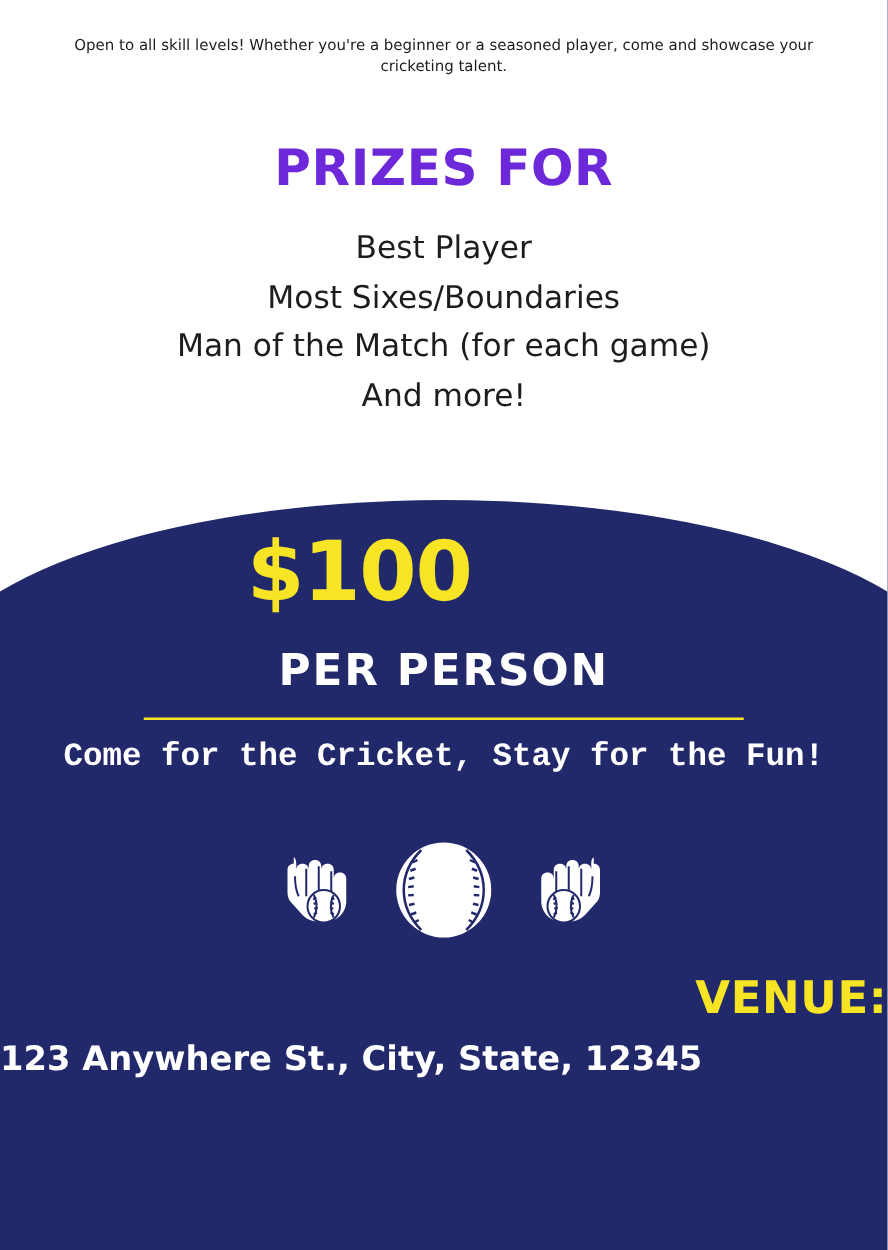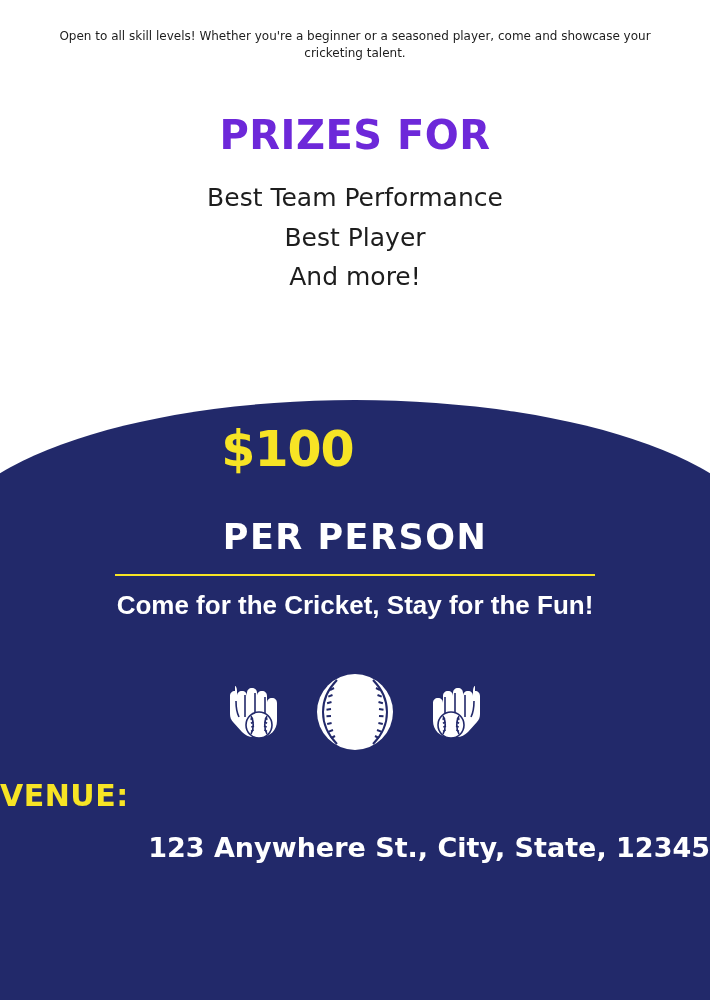--- a/index.html
+++ b/index.html
@@ -81,21 +81,21 @@
     height: 760px;
   }
 
   .price {
     position: absolute;
     top: 25px;
     left: 0;
     width: 575px;
     text-align: center;
     color: #f7e425;
-    font-size: 49px;
+    font-size: 66px;
     font-weight: bold;
     letter-spacing: -1px;
     line-height: 1;
     font-family: "DejaVu Sans", sans-serif;
   }
   .per-person {
     position: absolute;
     top: 117px;
     left: 0;
     width: 710px;
@@ -116,21 +116,21 @@
   }
   .tagline {
     position: absolute;
     top: 190px;
     left: 0;
     width: 710px;
     text-align: center;
     color: #ffffff;
     font-size: 26px;
     font-weight: bold;
-    font-family: Liberation Sans, sans-serif;
+    font-family: Liberation Mono, monospace;
   }
 
   
   .icons-row {
     position: absolute;
     top: 262px;
     left: 0;
     width: 710px;
     height: 100px;
     display: flex;
@@ -139,51 +139,52 @@
     gap: 6px;
   }
   .icon-svg { display: block; }
 
   
   .venue-label {
     position: absolute;
     top: 378px;
     left: 0;
     width: 710px;
+    text-align: right;
+    color: #f7e425;
+    font-size: 36px;
+    font-weight: bold;
+    letter-spacing: 0.5px;
+    font-family: "DejaVu Sans", sans-serif;
+  }
+  .venue-address {
+    position: absolute;
+    top: 432px;
+    left: 0;
+    width: 710px;
     text-align: left;
-    color: #f7e425;
-    font-size: 30px;
-    font-weight: bold;
-    letter-spacing: 0.5px;
-    font-family: "DejaVu Sans", sans-serif;
-  }
-  .venue-address {
-    position: absolute;
-    top: 432px;
-    left: 0;
-    width: 710px;
-    text-align: right;
     color: #ffffff;
     font-size: 27px;
     font-weight: bold;
     font-family: "DejaVu Sans", sans-serif;
   }
 </style>
 </head>
 <body>
 
 <div class="poster">
 
   <div class="intro">Open to all skill levels! Whether you're a beginner or a seasoned player, come and showcase your cricketing talent.</div>
 
   <div class="prizes-heading">PRIZES FOR</div>
 
   <div class="prize-list">
-    <div>Best Team Performance</div>
     <div>Best Player</div>
+    <div>Most Sixes/Boundaries</div>
+    <div>Man of the Match (for each game)</div>
     <div>And more!</div>
   </div>
 
   <div class="navy-panel">
     <div class="navy-inner">
 
       <div class="price">$100</div>
       <div class="per-person">PER PERSON</div>
       <div class="divider"></div>
       <div class="tagline">Come for the Cricket, Stay for the Fun!</div>

